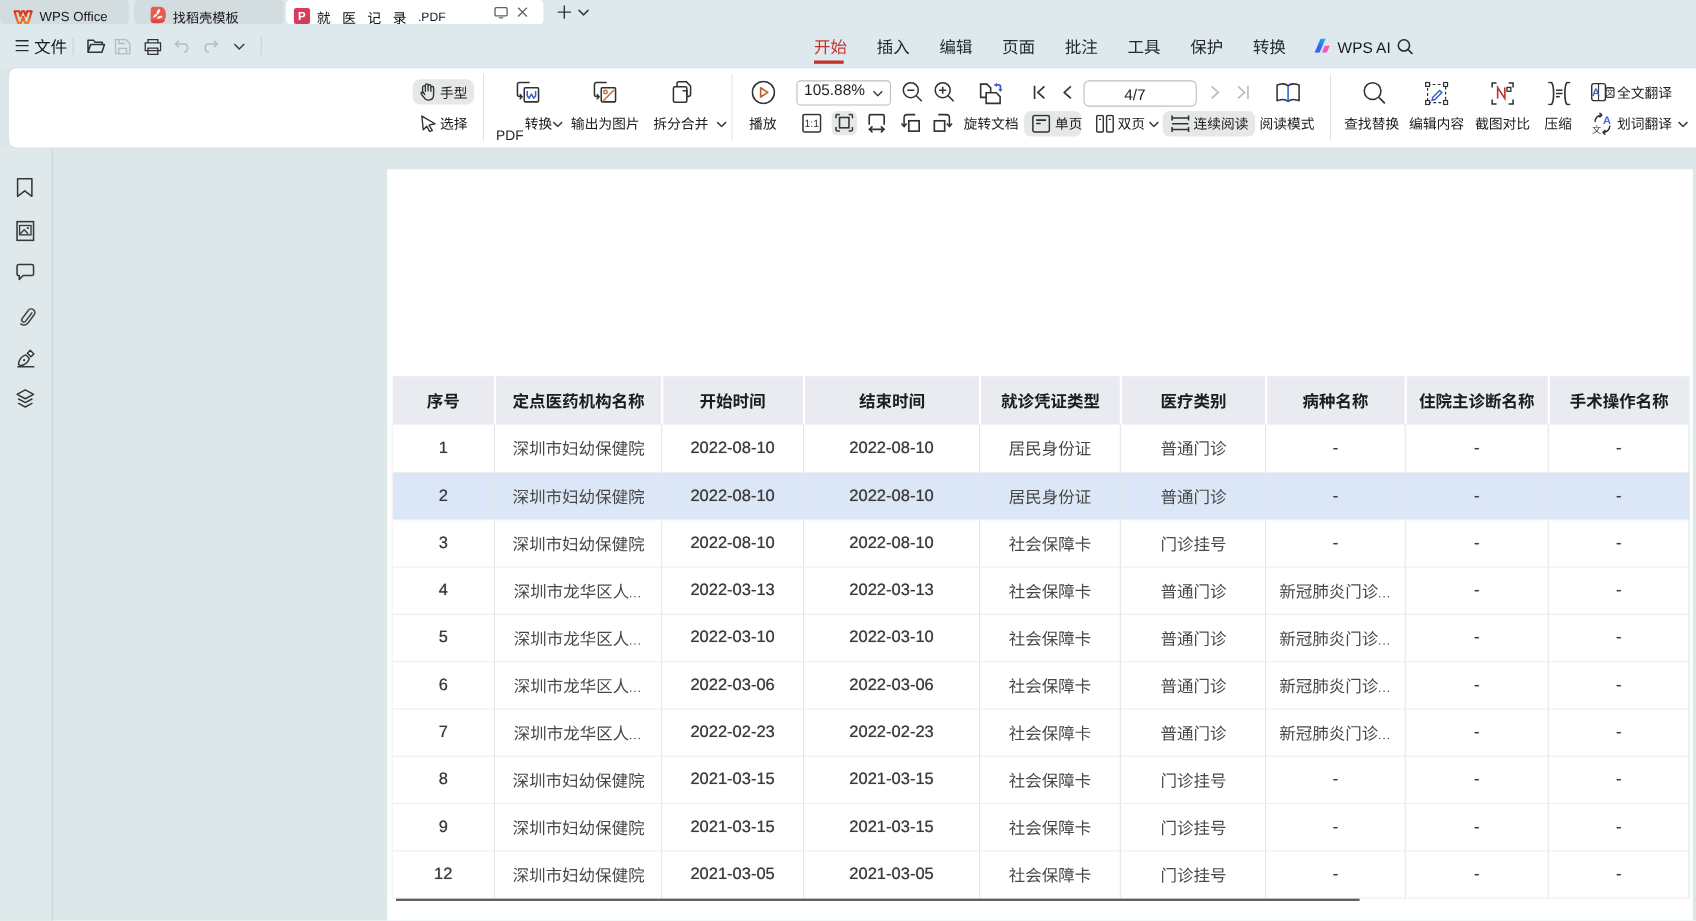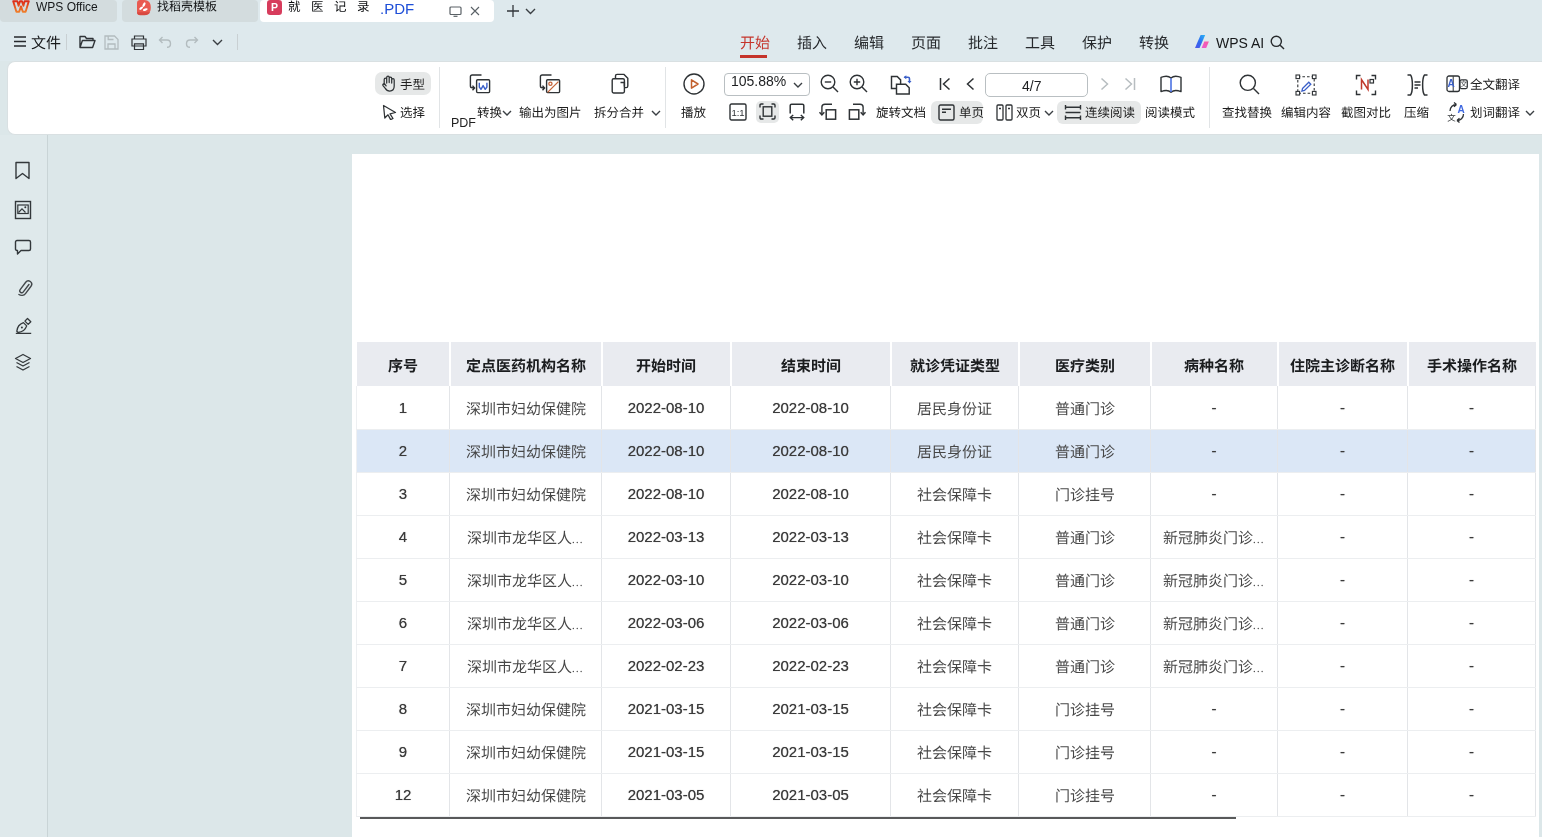--- a/index.html
+++ b/index.html
@@ -1,18 +1,18 @@
 <!DOCTYPE html>
 <html><head><meta charset="utf-8">
 <style>
 *{margin:0;padding:0;box-sizing:border-box}
 html,body{width:1542px;height:837px;overflow:hidden}
 body{position:relative;background:#dce7e9;font-family:"Liberation Sans",sans-serif;color:#222}
 .abs{position:absolute}
-.row{display:flex;align-items:flex-start}
+.row{display:flex;align-items:flex-end}
 svg{display:block}
 .sep{position:absolute;width:1px;background:#e1e4e6}
 .caret{stroke:#3a3f43;stroke-width:1.4;fill:none}
 .th{background:#e9ebf0;border-right:2px solid #fff;font-weight:bold;color:#1b1d1f;font-size:15px;text-align:center;vertical-align:middle;text-shadow:0 0 .6px rgba(40,40,40,.7)}
 .tr{height:43px}
 .tr td{border-right:1.5px solid #e3e5e8;border-bottom:1px solid #eceef0;text-align:center;vertical-align:middle;color:#3a3a3a;text-shadow:0 0 .7px rgba(70,70,70,.85)}
 .tr td:first-child{border-left:1.5px solid #eef0f2}
 </style></head>
 <body>
 <svg width="0" height="0" style="position:absolute">
@@ -182,21 +182,21 @@
   <svg width="15" height="15" viewBox="0 0 15 15">
       <rect x="0" y="0" width="15" height="15" rx="3.2" fill="#d73c5c"></rect>
       <text x="7.5" y="11.4" font-size="10.5" font-weight="bold" fill="#fff" text-anchor="middle" font-family="Liberation Sans">P</text>
     </svg>
   <svg style="margin-left:6px" width="92.0" height="12.5" viewBox="0 -880 7360 1000" fill="#101214">
       <use href="#r5c31" x="0"></use>
       <use href="#r533b" x="1840"></use>
       <use href="#r8bb0" x="3680"></use>
       <use href="#r5f55" x="5520"></use>
     </svg>
-    <span style="font-size:15px;color:#1d4ed8">.PDF</span>
+    <span style="font-size:11px;color:#0f172a">.PDF</span>
   <svg width="13" height="11" viewBox="0 0 13 11" style="position:absolute;left:189px;top:6px">
       <rect x="1" y="1" width="11" height="7.5" rx="1" fill="none" stroke="#5a6166" stroke-width="1.2"></rect>
       <path d="M4.5 10.3 h4" stroke="#5a6166" stroke-width="1.2"></path>
     </svg>
   <svg width="10" height="10" viewBox="0 0 10 10" style="position:absolute;left:210px;top:6px">
       <path d="M1 1 L9 9 M9 1 L1 9" stroke="#5a6166" stroke-width="1.1"></path>
     </svg>
 </div>
 <svg class="abs" style="left:506px;top:4px" width="14" height="14" viewBox="0 0 14 14">
     <path d="M7 1 V13 M1 7 H13" stroke="#32363a" stroke-width="1.3"></path>

